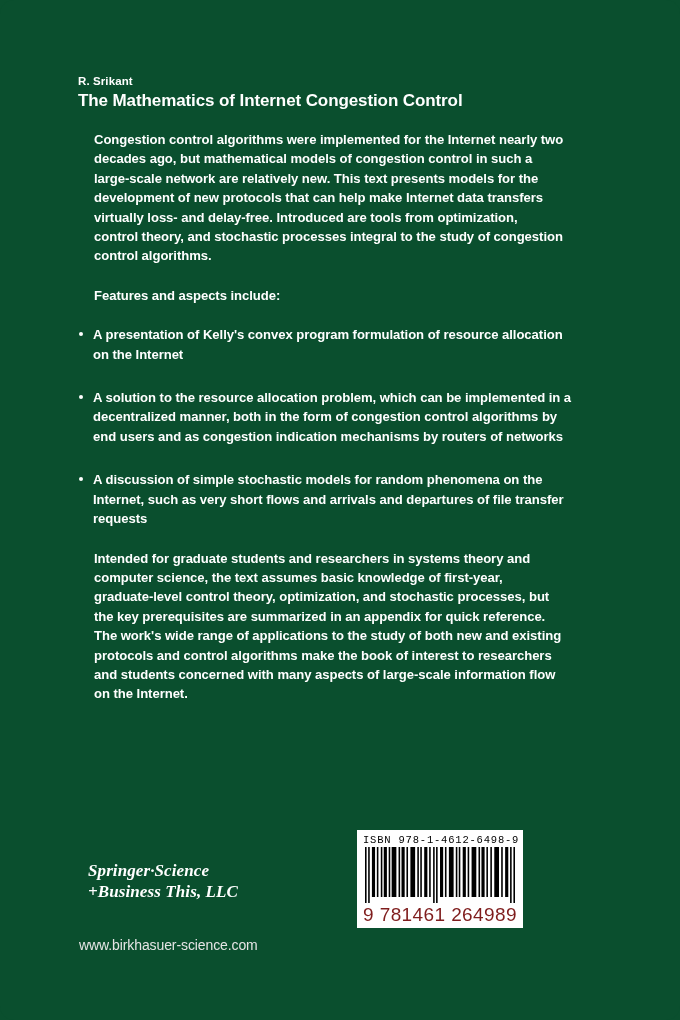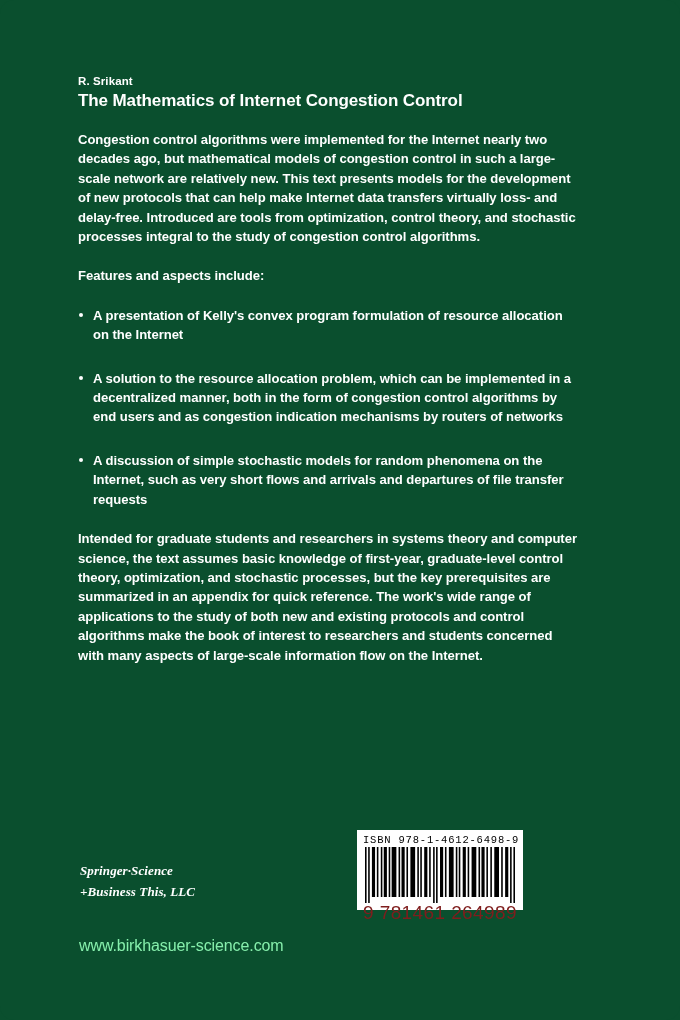--- a/index.html
+++ b/index.html
@@ -45,21 +45,21 @@
     letter-spacing: -0.1px;
     margin: 0 0 0 0;
     white-space: nowrap;
   }
 
   .body-para {
     font-size: 13.1px;
     font-weight: bold;
     line-height: 19.4px;
     letter-spacing: -0.05px;
-    margin: 0;
+    margin: 16px;
   }
 
   .para-gap-1 { margin-top: 18px; }
   .para-gap-2 { margin-top: 20px; }
   .para-gap-3 { margin-top: 20px; }
 
   .bullet-list {
     list-style: none;
     margin: 0;
     padding: 0;
@@ -82,50 +82,50 @@
     top: 7px;
     width: 4px;
     height: 4px;
     border-radius: 50%;
     background: #ffffff;
   }
 
   
   #publisher {
     position: absolute;
-    left: 80px;
+    left: 88px;
     top: 860px;
     color: #ffffff;
     font-family: "Liberation Serif", serif;
     font-style: italic;
     font-weight: bold;
-    font-size: 13px;
+    font-size: 17px;
     line-height: 21px;
     letter-spacing: 0.1px;
   }
   #publisher .pub-line { white-space: nowrap; }
 
   #website {
     position: absolute;
     left: 79px;
     top: 937px;
-    color: #86efac;
+    color: #e5e5e5;
     font-family: "Liberation Sans", sans-serif;
-    font-size: 16px;
+    font-size: 14px;
     font-weight: normal;
     letter-spacing: -0.1px;
   }
 
   
   #barcode-box {
     position: absolute;
     left: 357px;
     top: 830px;
     width: 166px;
-    height: 80px;
+    height: 98px;
     background: #ffffff;
     box-sizing: border-box;
     padding: 4px 6px 3px 6px;
     display: flex;
     flex-direction: column;
   }
   #barcode-isbn {
     color: #000000;
     font-family: "Liberation Mono", monospace;
     font-size: 10.5px;

